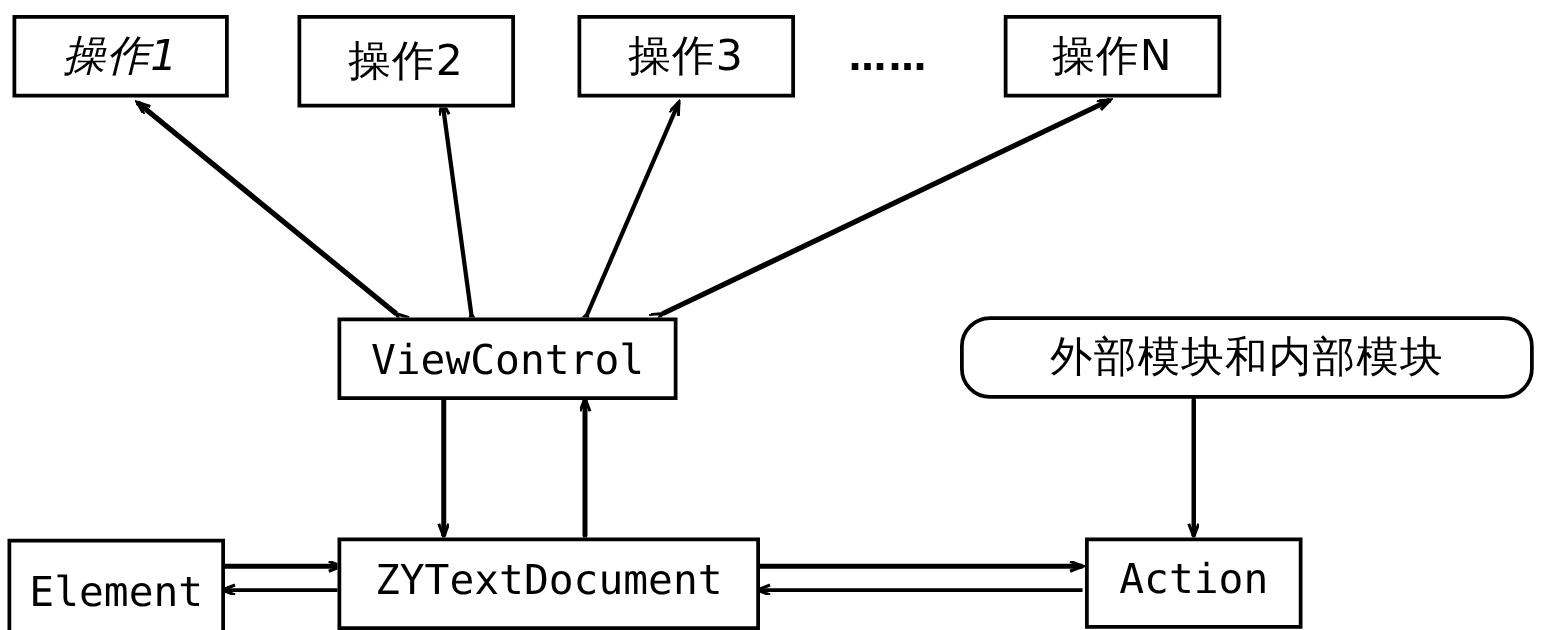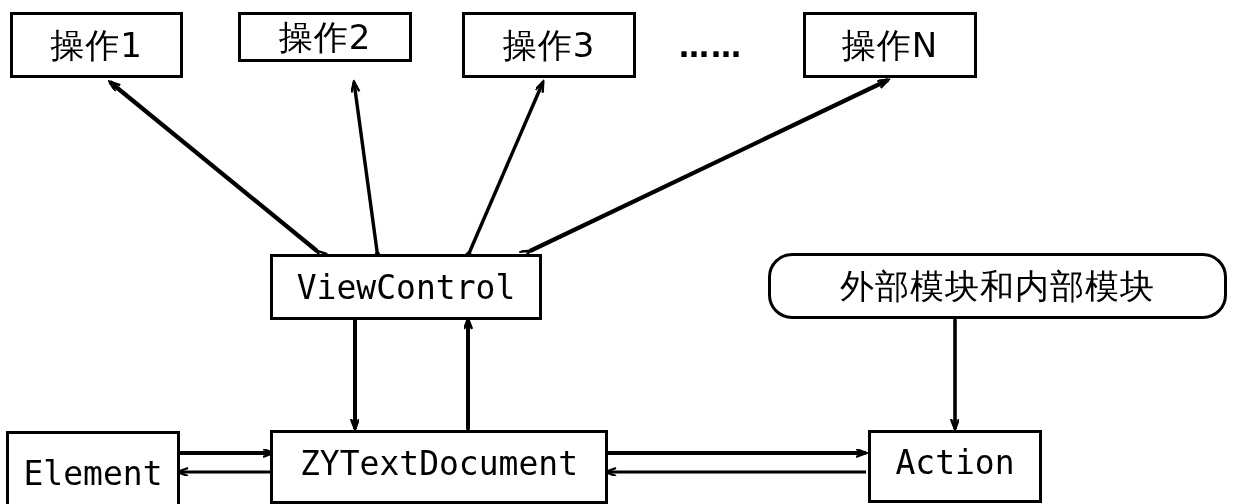--- a/index.html
+++ b/index.html
@@ -95,25 +95,25 @@
 
     <line x1="607" y1="472" x2="178" y2="472" stroke-width="3" marker-end="url(#ah)"></line>
 
     <line x1="606" y1="453" x2="866" y2="453" stroke-width="4" marker-end="url(#ah)"></line>
 
     <line x1="866" y1="472" x2="606" y2="472" stroke-width="3" marker-end="url(#ah)"></line>
 
     <line x1="955" y1="320" x2="955" y2="429" stroke-width="3.6" marker-start="url(#ah)" marker-end="url(#ah)"></line>
   </svg>
 
-  <div class="node cjk" style="left:10px; top:12px; width:173px; height:66px;">
+  <div class="node cjk" style="left:10px; top:12px; width:173px; height:66px;font-style:italic;">
     <span class="label">操作1</span>
   </div>
 
-  <div class="node cjk" style="left:238px; top:12px; width:174px; height:50px;">
+  <div class="node cjk" style="left:238px; top:12px; width:174px; height:74px;">
     <span class="label">操作2</span>
   </div>
 
   <div class="node cjk" style="left:462px; top:12px; width:174px; height:66px;">
     <span class="label">操作3</span>
   </div>
 
   <div class="ellipsis" style="left:679px; top:32px;">……</div>
 
   <div class="node cjk" style="left:803px; top:12px; width:174px; height:66px;">

